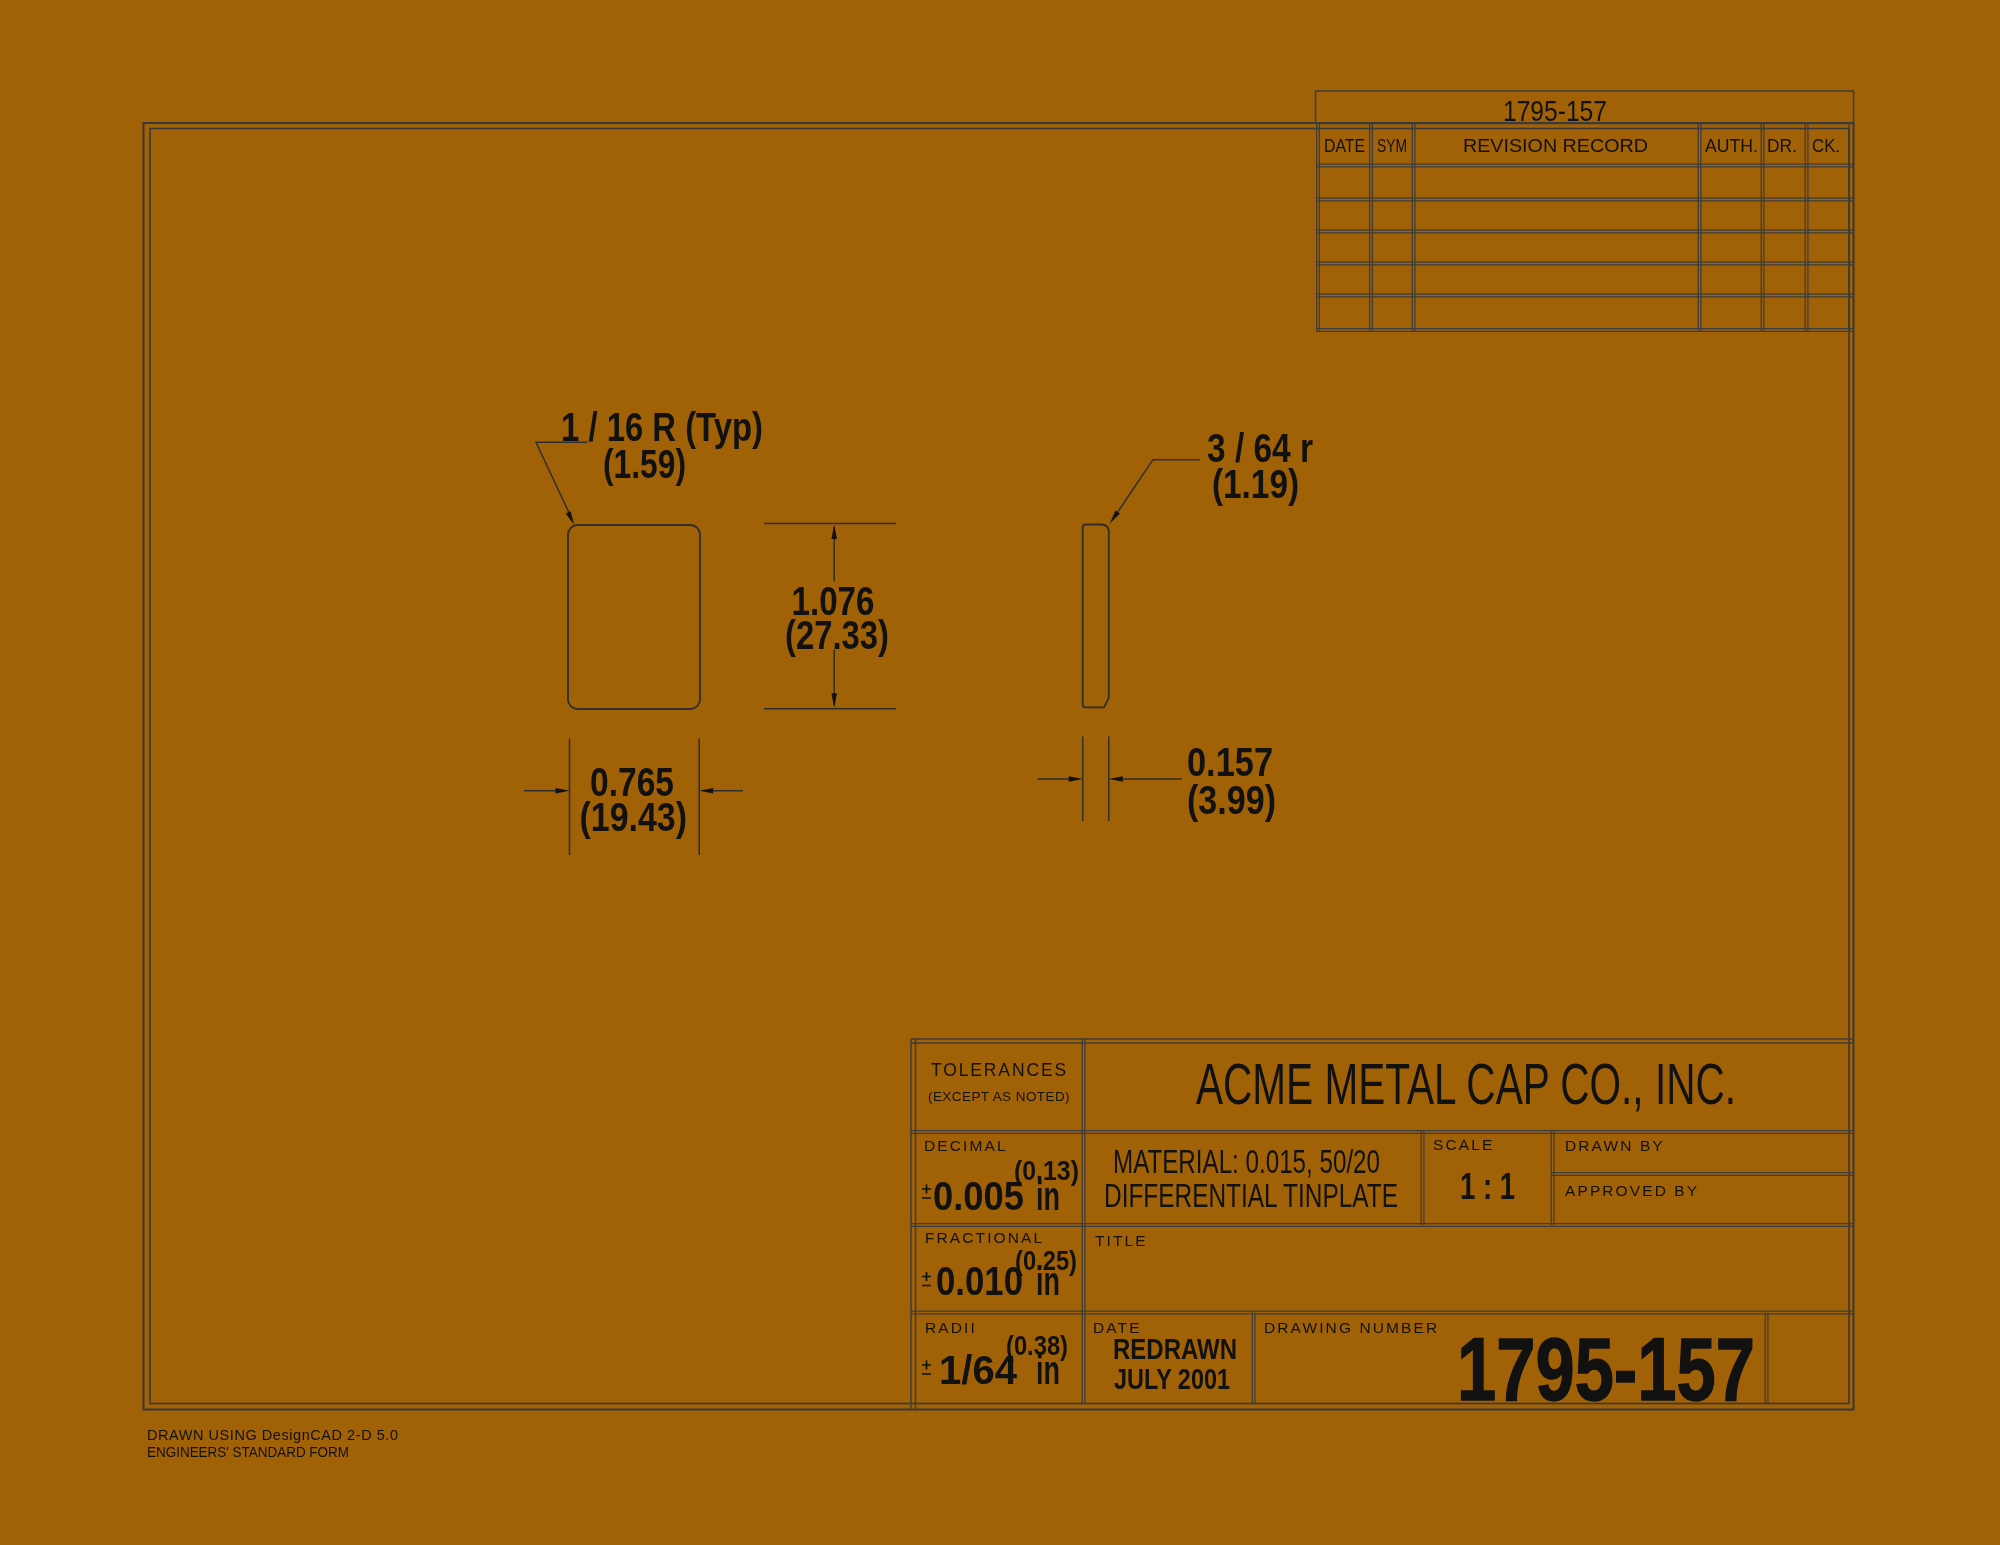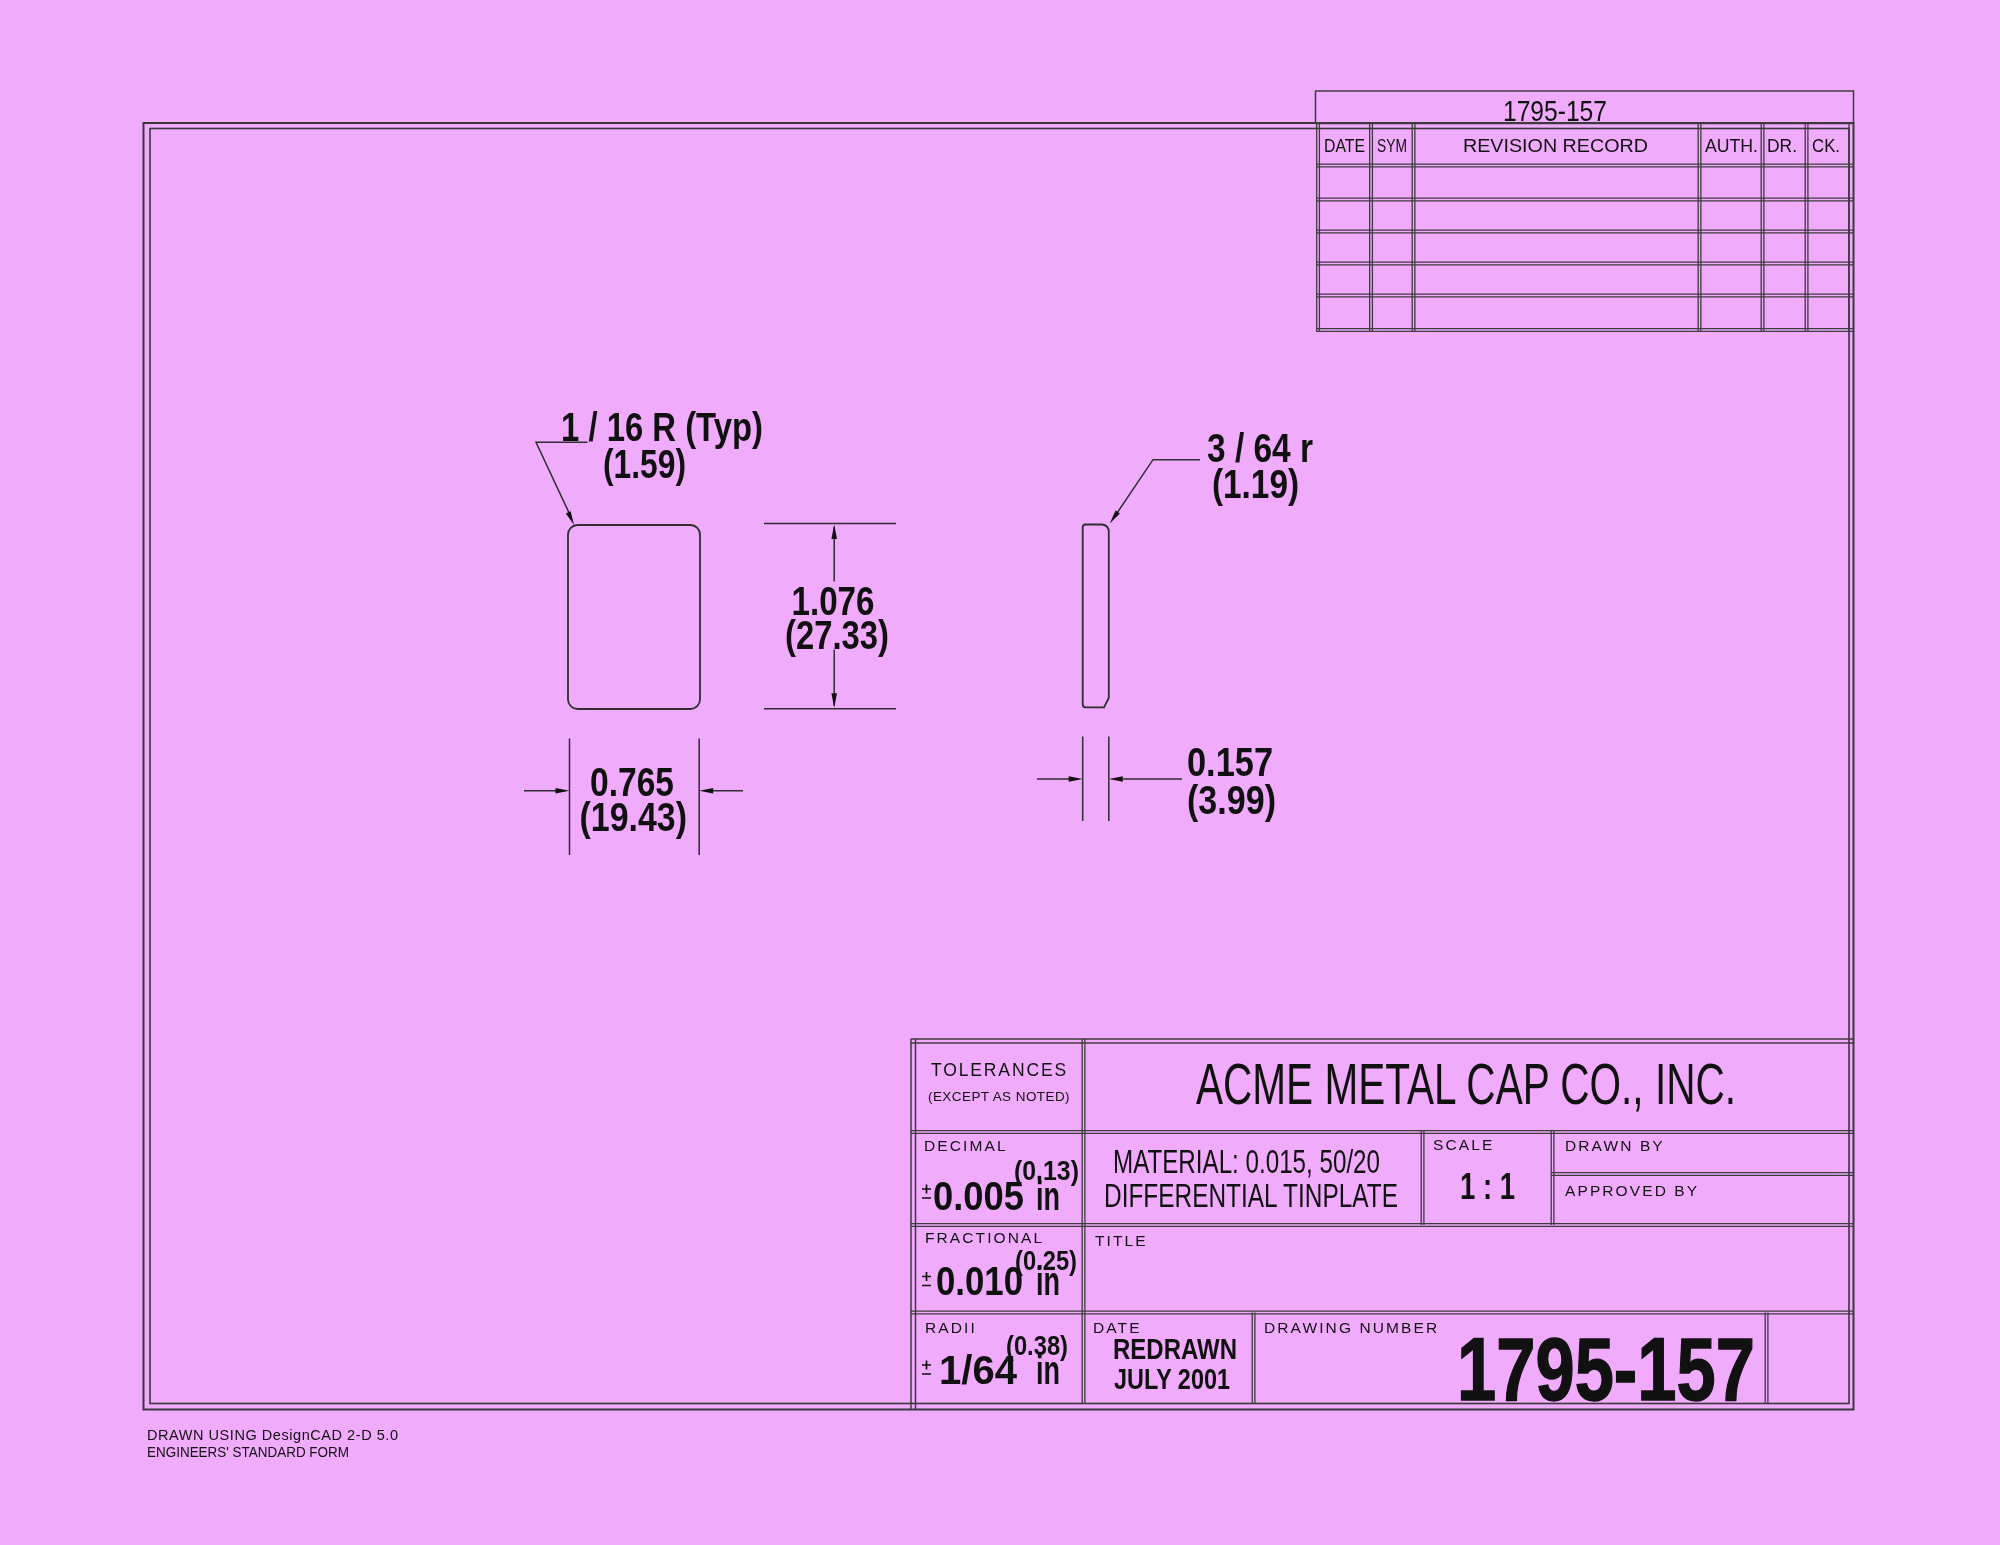--- a/index.html
+++ b/index.html
@@ -1,16 +1,16 @@
 <!DOCTYPE html>
 <html><head>
 <meta charset="utf-8">
 <style>
   html,body{margin:0;padding:0;background:#ffffff;}
-  .wrap{position:relative;width:2000px;height:1545px;background:#f0abfc;overflow:hidden;}
+  .wrap{position:relative;width:2000px;height:1545px;background:#a16207;overflow:hidden;}
   svg{position:absolute;left:0;top:0;}
   text{font-family:"Liberation Sans",sans-serif;fill:#111;}
   .ln{stroke:#3c3c3c;stroke-width:1.5;fill:none;}
   .ln2{stroke:#3c3c3c;stroke-width:1.3;fill:none;}
   .shape{stroke:#2e2e2e;stroke-width:1.8;fill:none;}
   .dim{stroke:#2e2e2e;stroke-width:1.5;fill:none;}
   .arr{fill:#111;stroke:none;}
   .lbl{font-size:15.5px;letter-spacing:2.1px;}
   .lbl2{font-size:18.7px;}
   .big{font-weight:bold;font-size:40px;}

